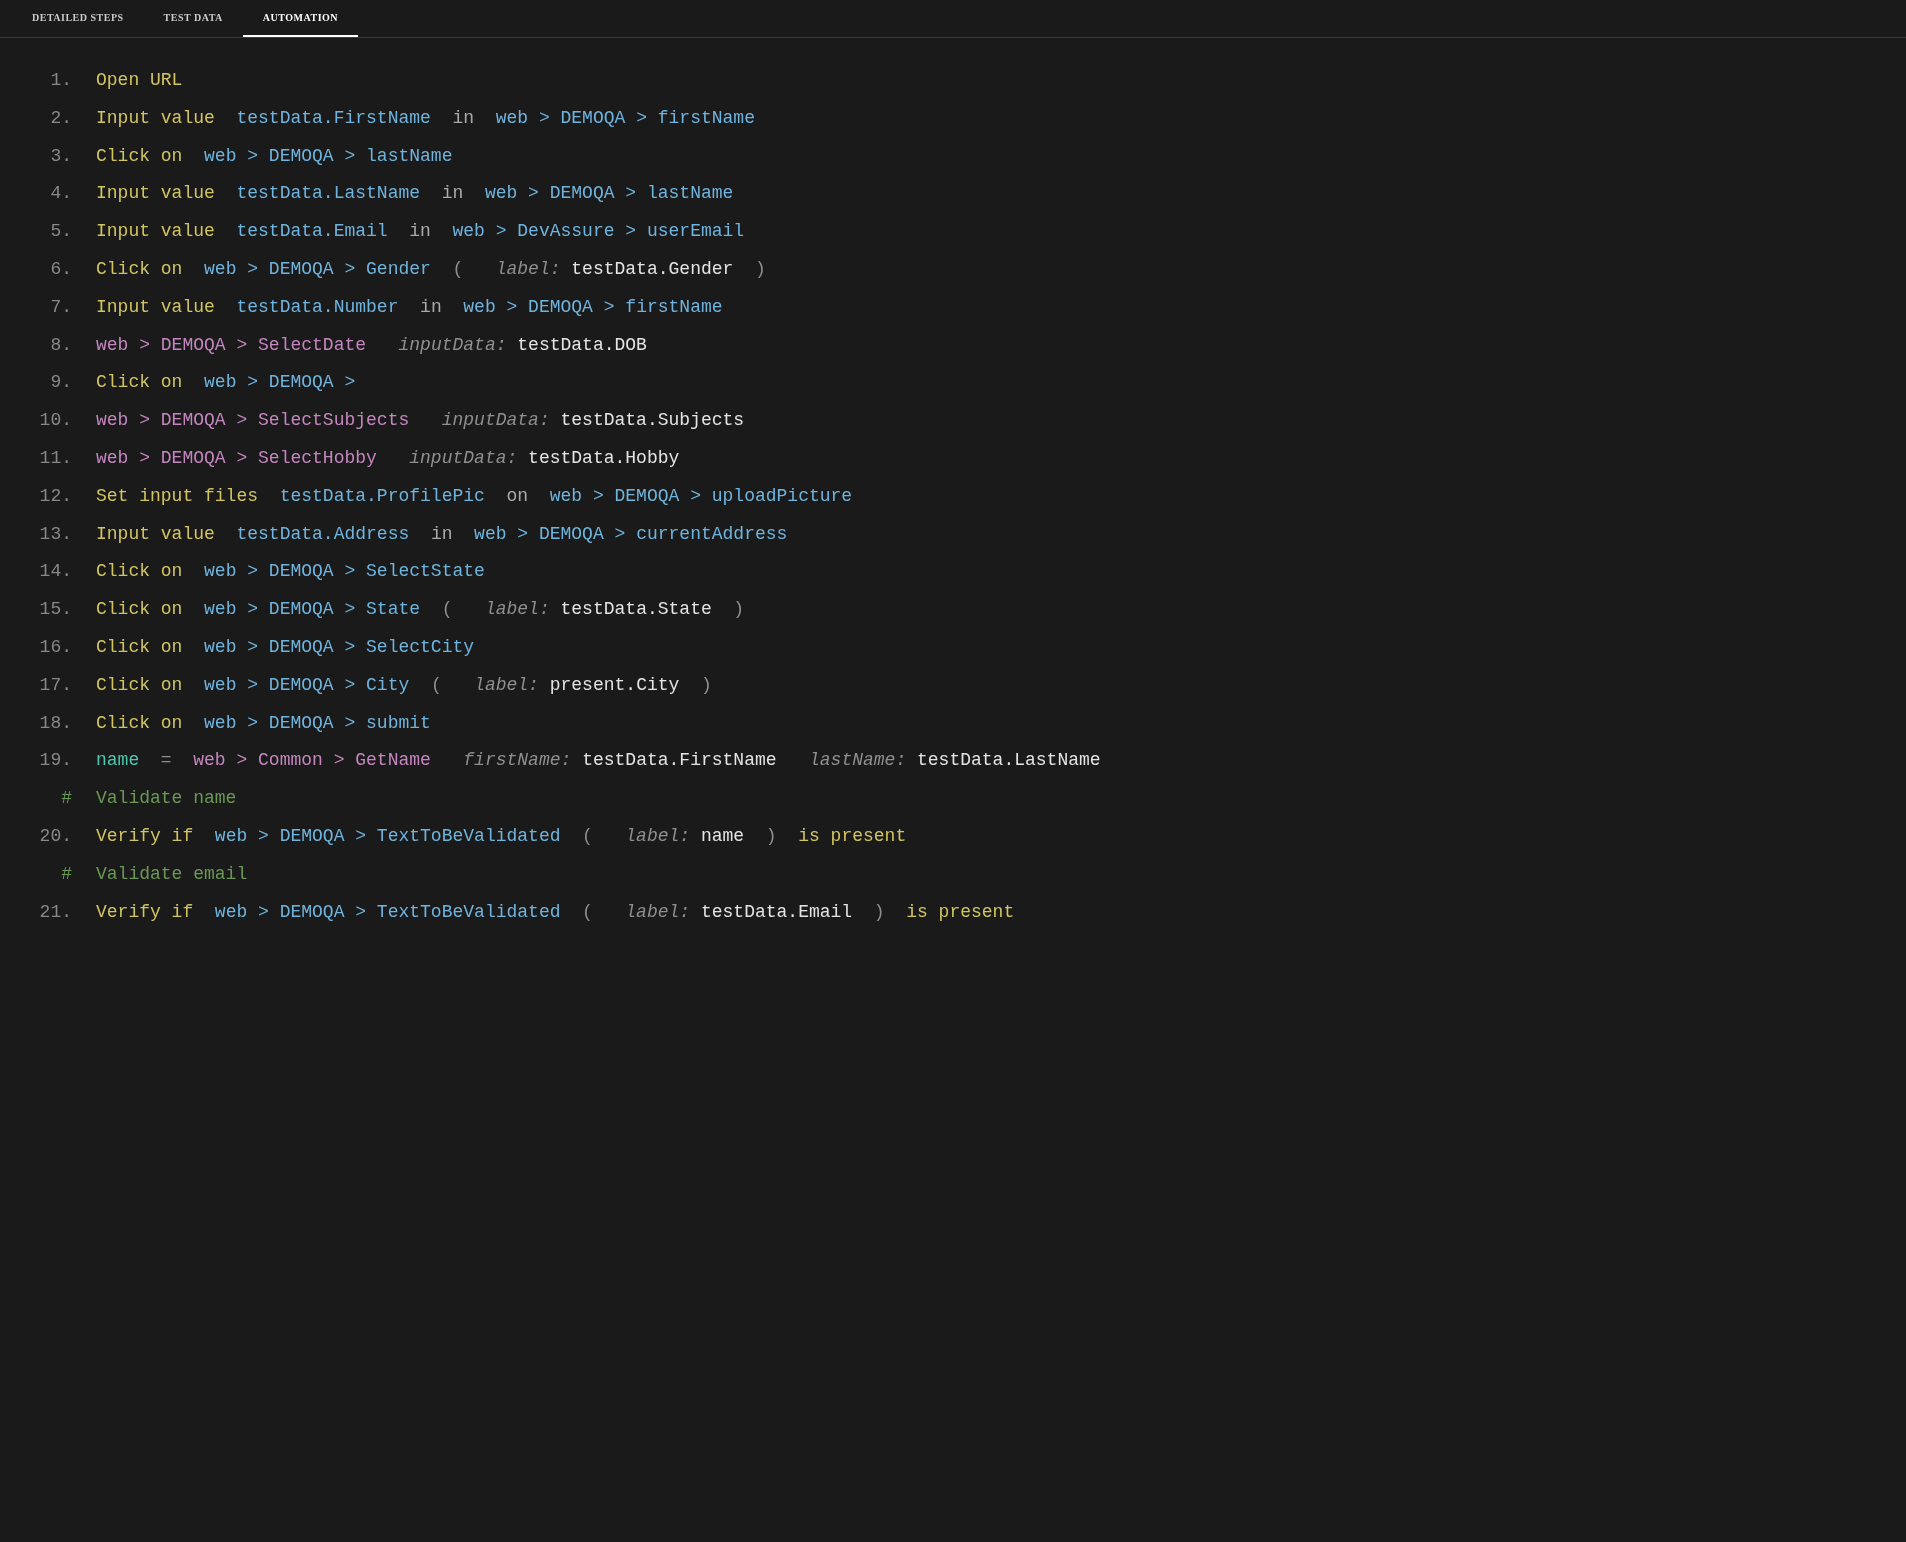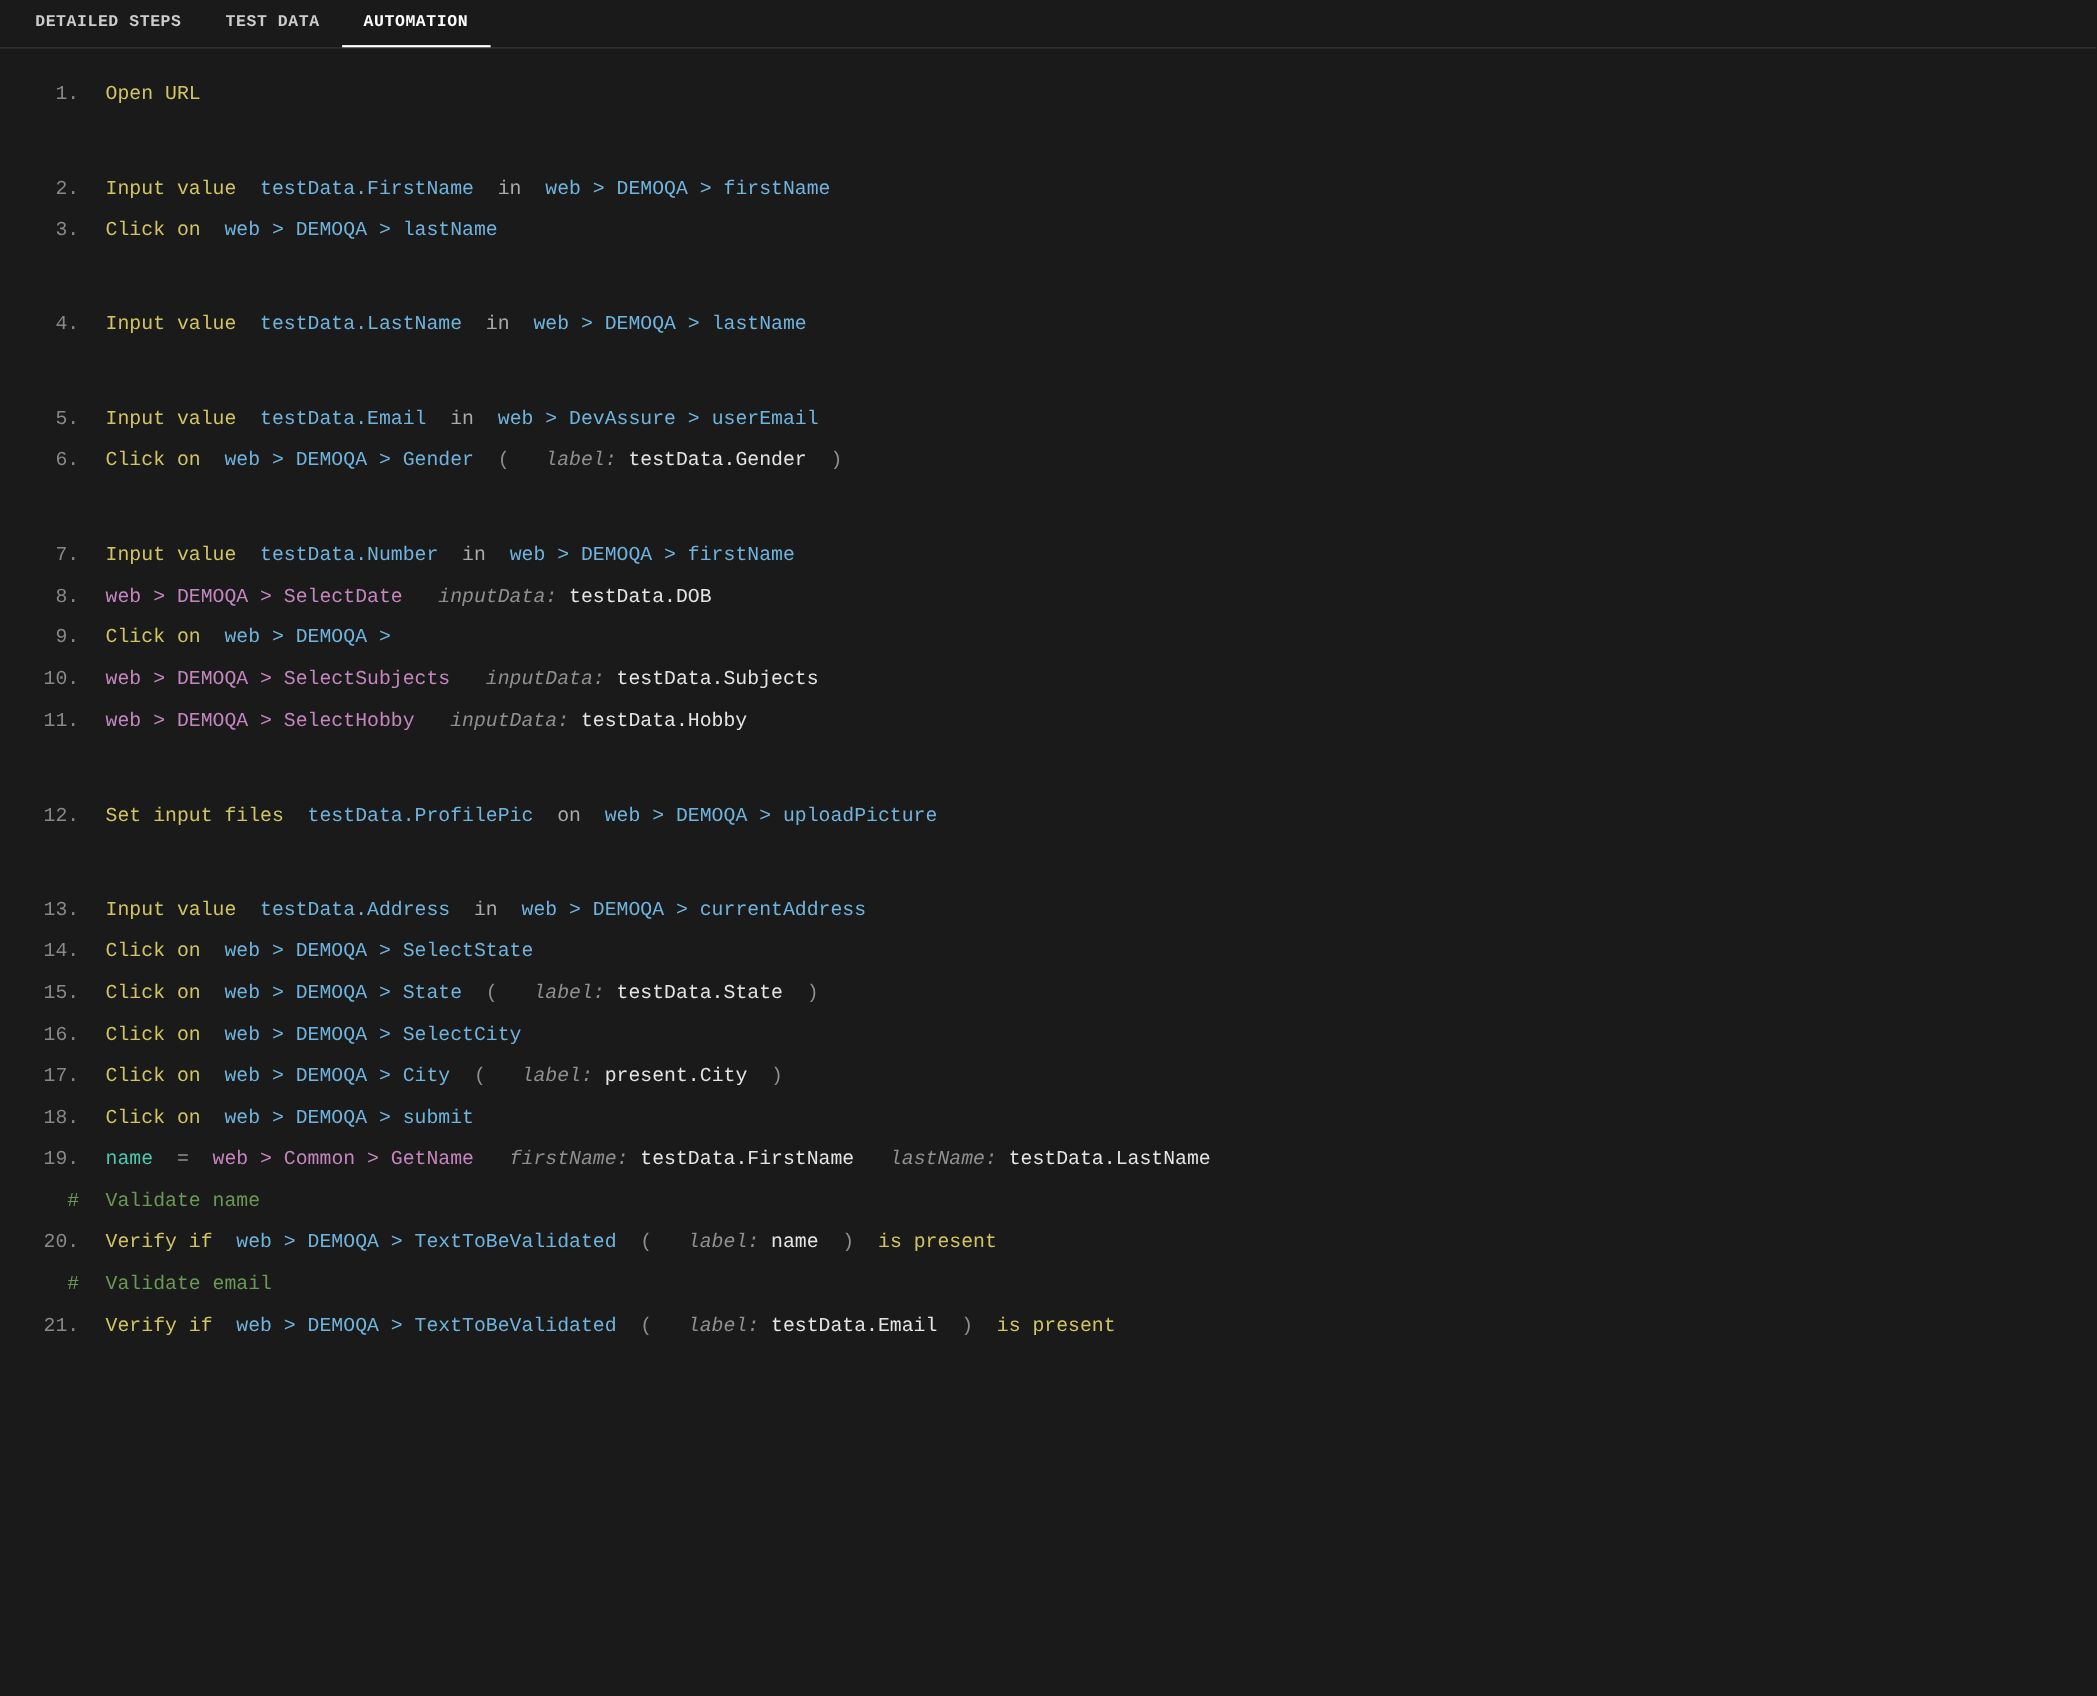--- a/index.html
+++ b/index.html
@@ -10,23 +10,23 @@
     color: #d4d4d4;
     overflow-x: auto;
   }
   .tabs {
     display: flex;
     border-bottom: 1px solid #3a3a3a;
     padding: 0 12px;
   }
   .tab {
     padding: 12px 20px;
-    font-family: Liberation Mono, monospace;
+    font-family: Liberation Serif, serif;
     font-weight: 600;
-    font-size: 15px;
+    font-size: 10px;
     letter-spacing: 0.5px;
     color: #ccc;
     cursor: pointer;
   }
   .tab.active {
     color: #fff;
     border-bottom: 2px solid #ffffff;
   }
   .code-area {
     padding: 24px 12px 12px 12px;
@@ -49,21 +49,21 @@
     align-items: baseline;
     gap: 0;
   }
   .tok { white-space: pre; }
   .kw-yellow { color: #d2c561; }
   .kw-purple { color: #c586c0; }
   .kw-blue   { color: #6fb4de; }
   .kw-arrow  { color: #6fb4de; }
   .kw-orange { color: #d49b6b; }
   .kw-gray   { color: #8f8f8f; }
-  .kw-graylt { color: #aaa; margin-top: 48px; }
+  .kw-graylt { color: #aaa; }
   .kw-white  { color: #e4e4e4; }
   .kw-teal   { color: #4ec9b0; }
   .kw-italic { font-style: italic; color: #8f8f8f; text-align: right; }
   .comment   { color: #6a9955; }
 </style>
 </head>
 <body>
 
 <div class="tabs">
   <div class="tab">DETAILED STEPS</div>

